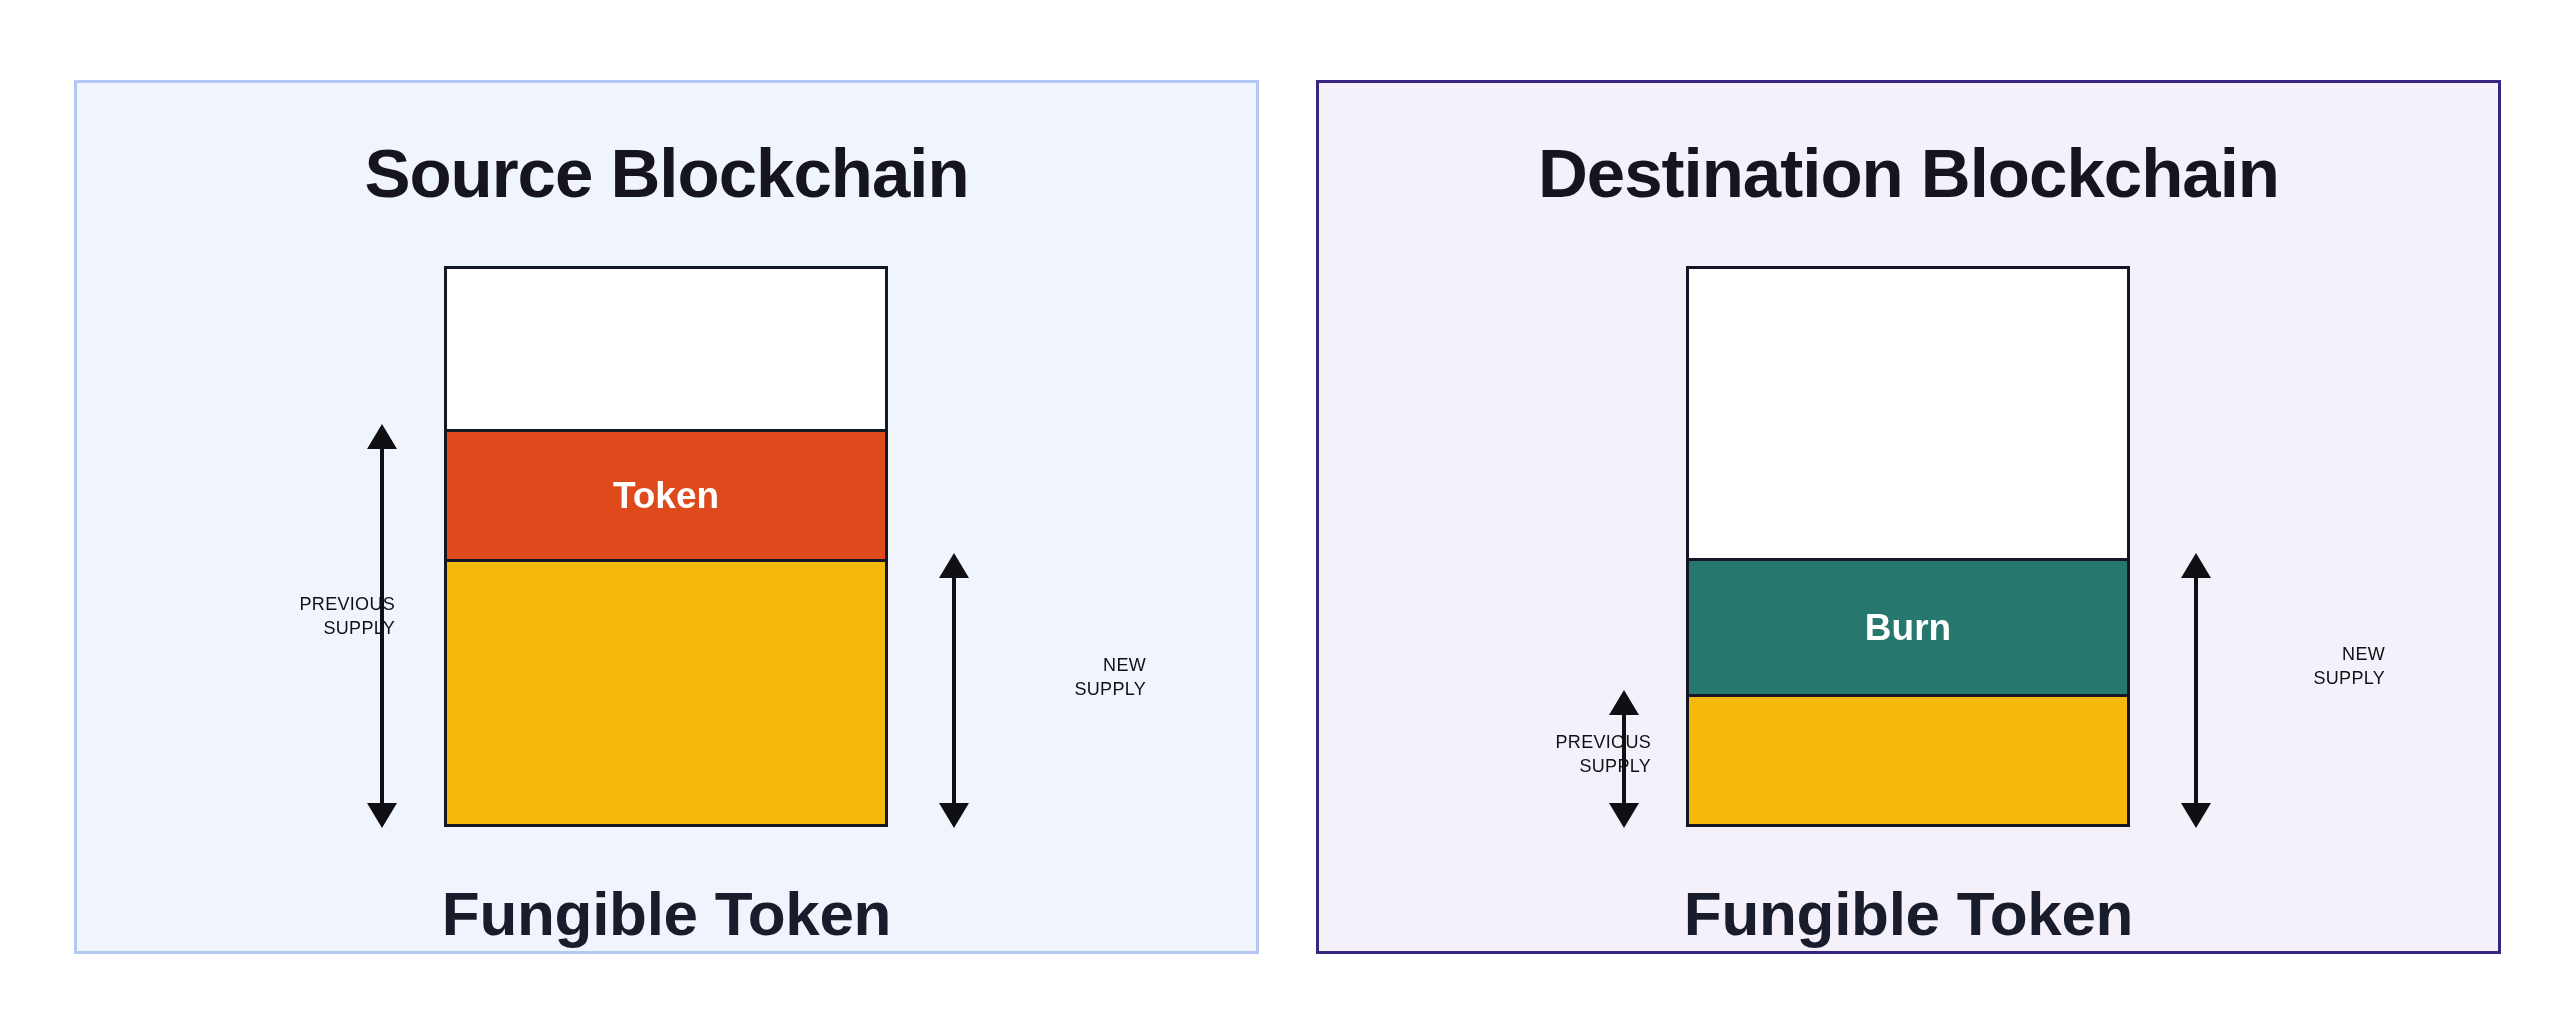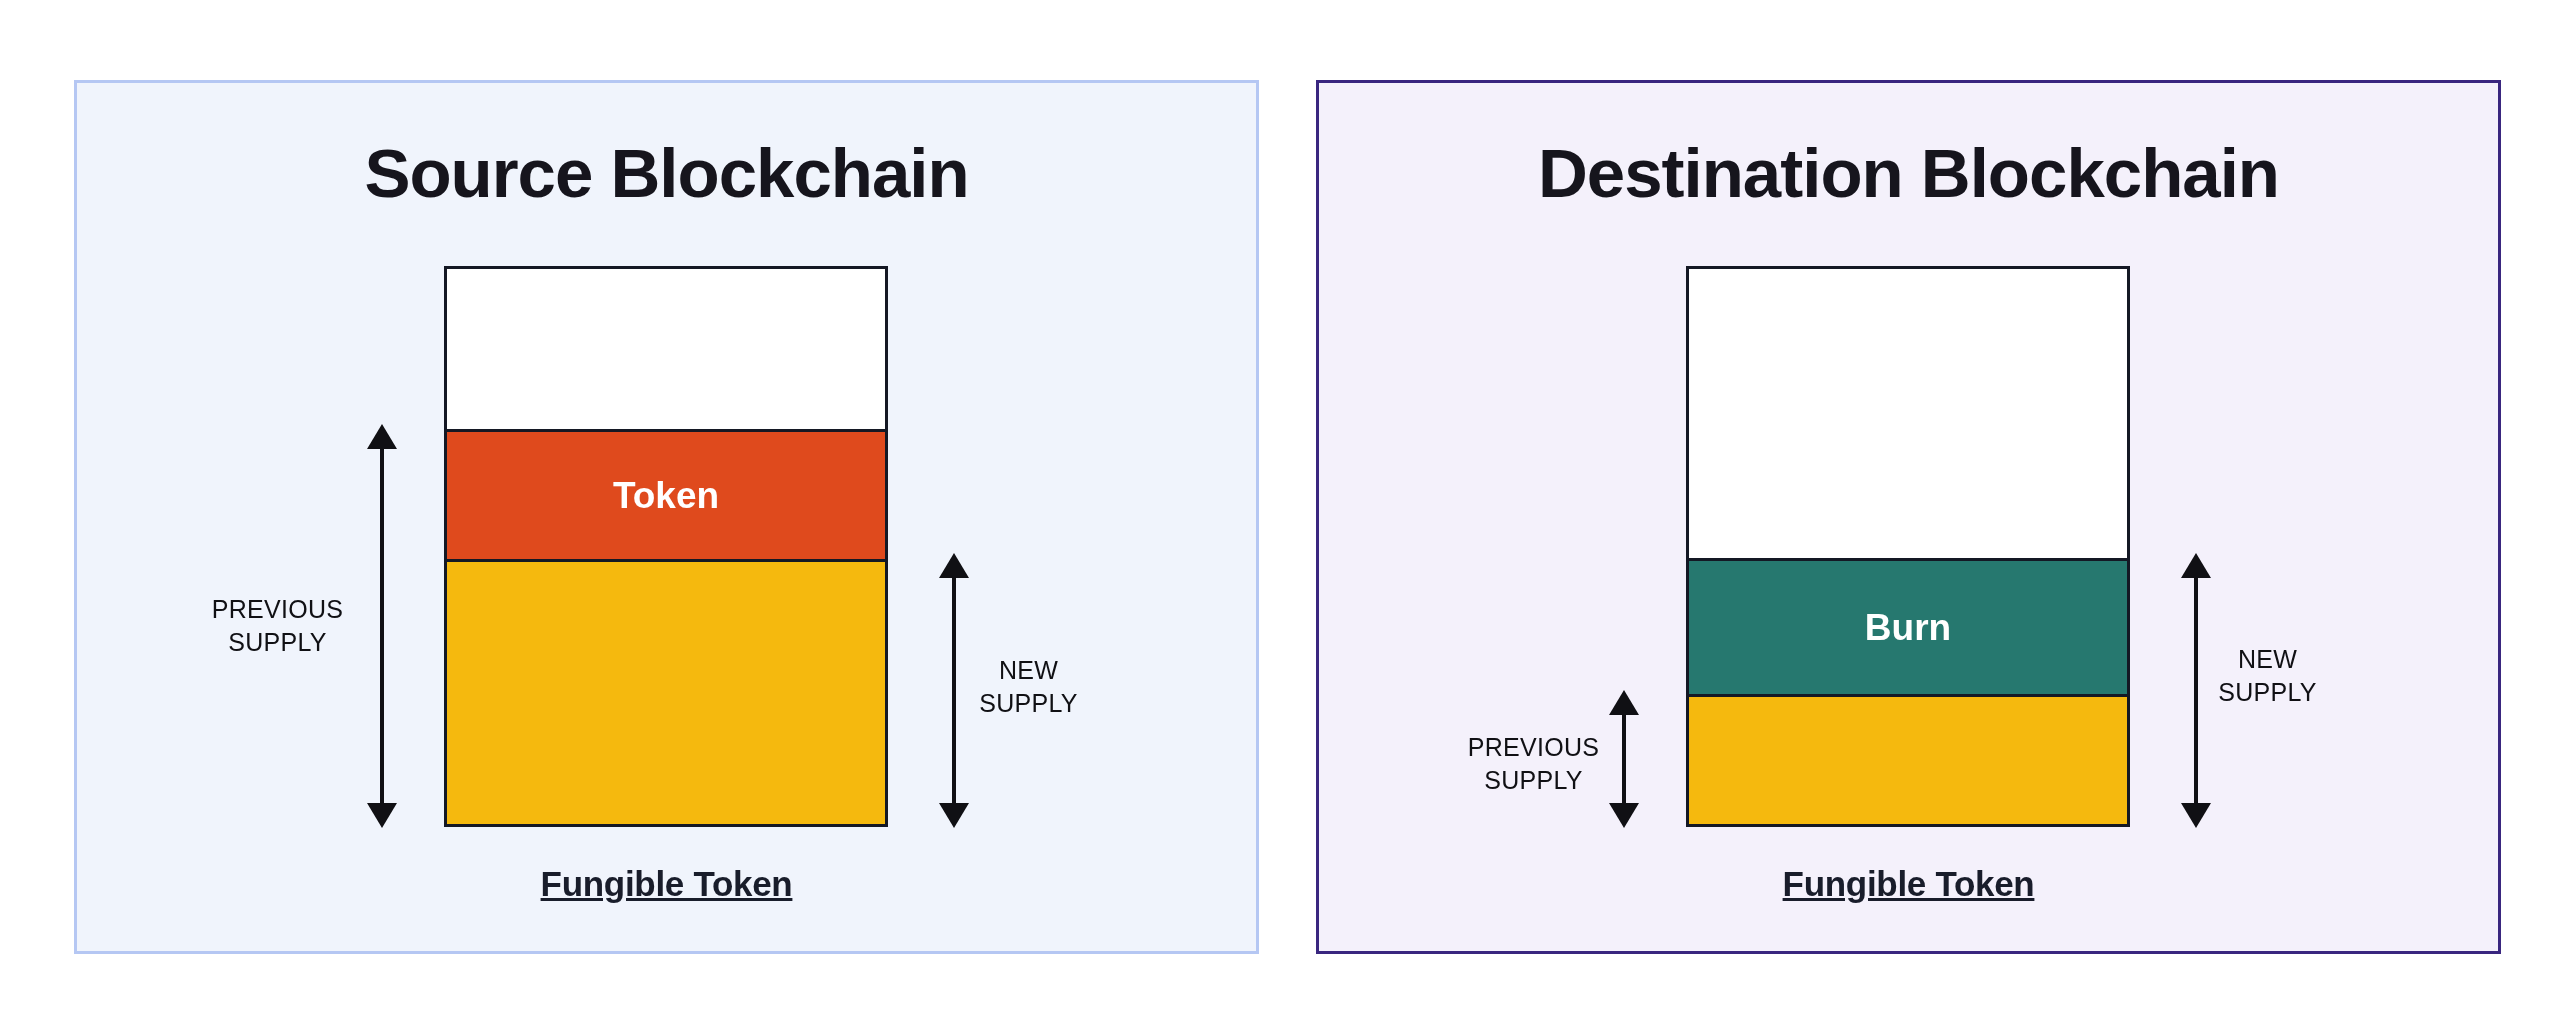--- a/index.html
+++ b/index.html
@@ -94,37 +94,36 @@
   .ah.down{border-top:25px solid var(--ink,#101014);}
   .shaft{
     flex:1 1 auto;
     width:3.3px;
     background:var(--ink,#101014);
     margin:-3.9px 0;
   }
   .side-label{
     position:absolute;
     width:235px;
-    text-align:center;
-    font-size:25px;
+    text-align:right;
+    font-size:18px;
     line-height:1.32;
     letter-spacing:0.3px;
     color:var(--ink,#101014);
   }
   .side-label span{display:block;}
   .token-label{
     position:absolute;
-    left:0;right:0;top:783px;
+    left:0;right:0;top:800px;
     text-align:center;
-    font-size:35px;
+    font-size:62px;
     font-weight:700;
     letter-spacing:-0.3px;
     line-height:1;
     color:#191D2B;
-    text-decoration:underline;
   }
 </style>
 </head>
 <body>
 
 <div class="canvas">
 
   <section class="panel source">
     <h2 class="panel-title">Source Blockchain</h2>
 

